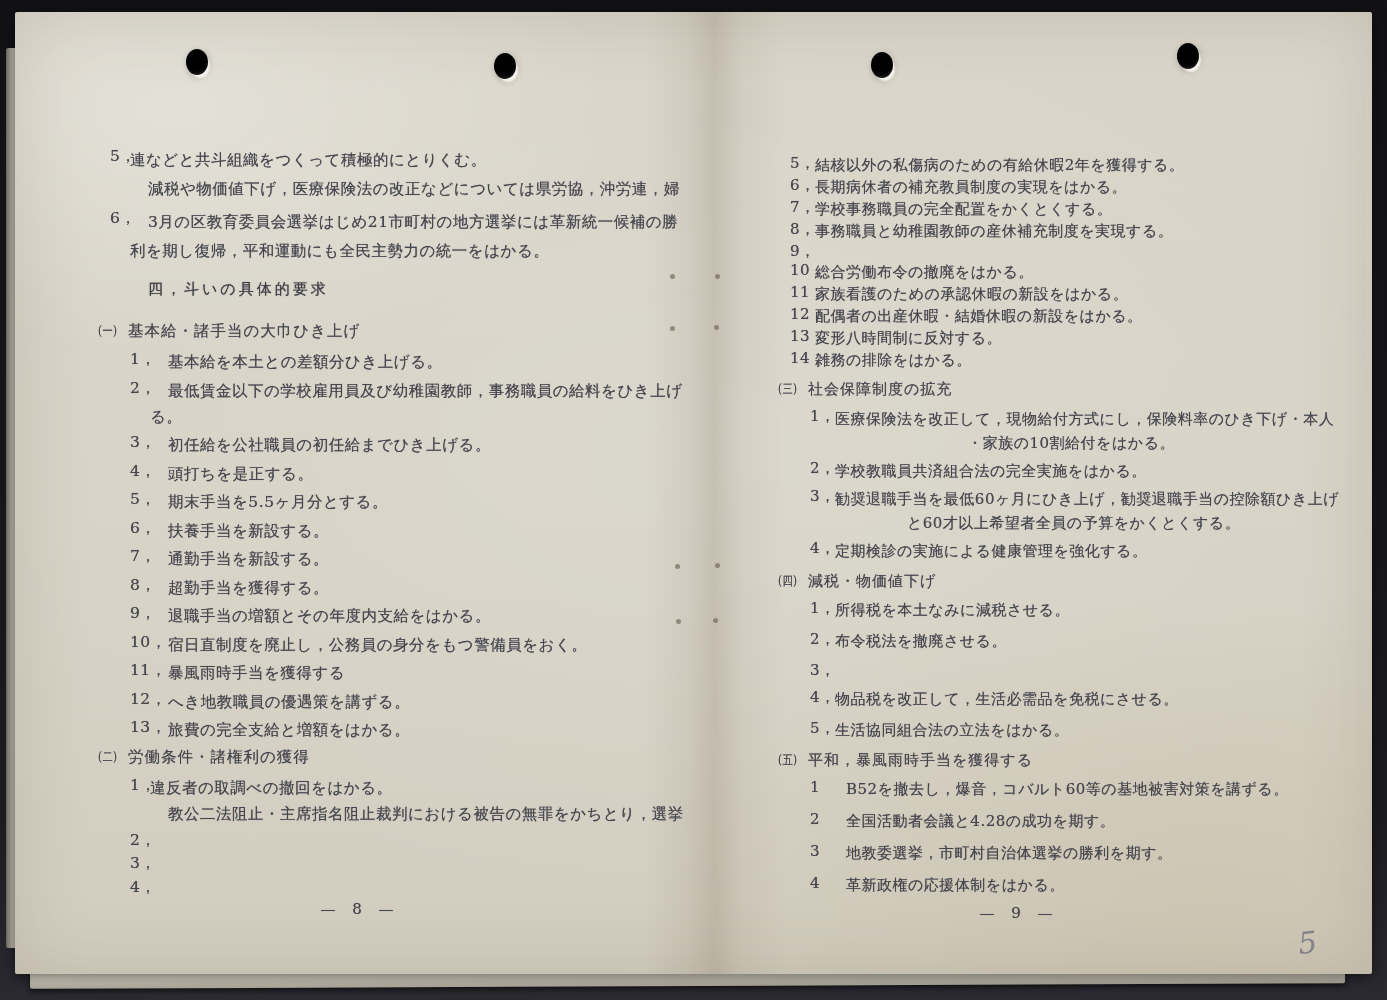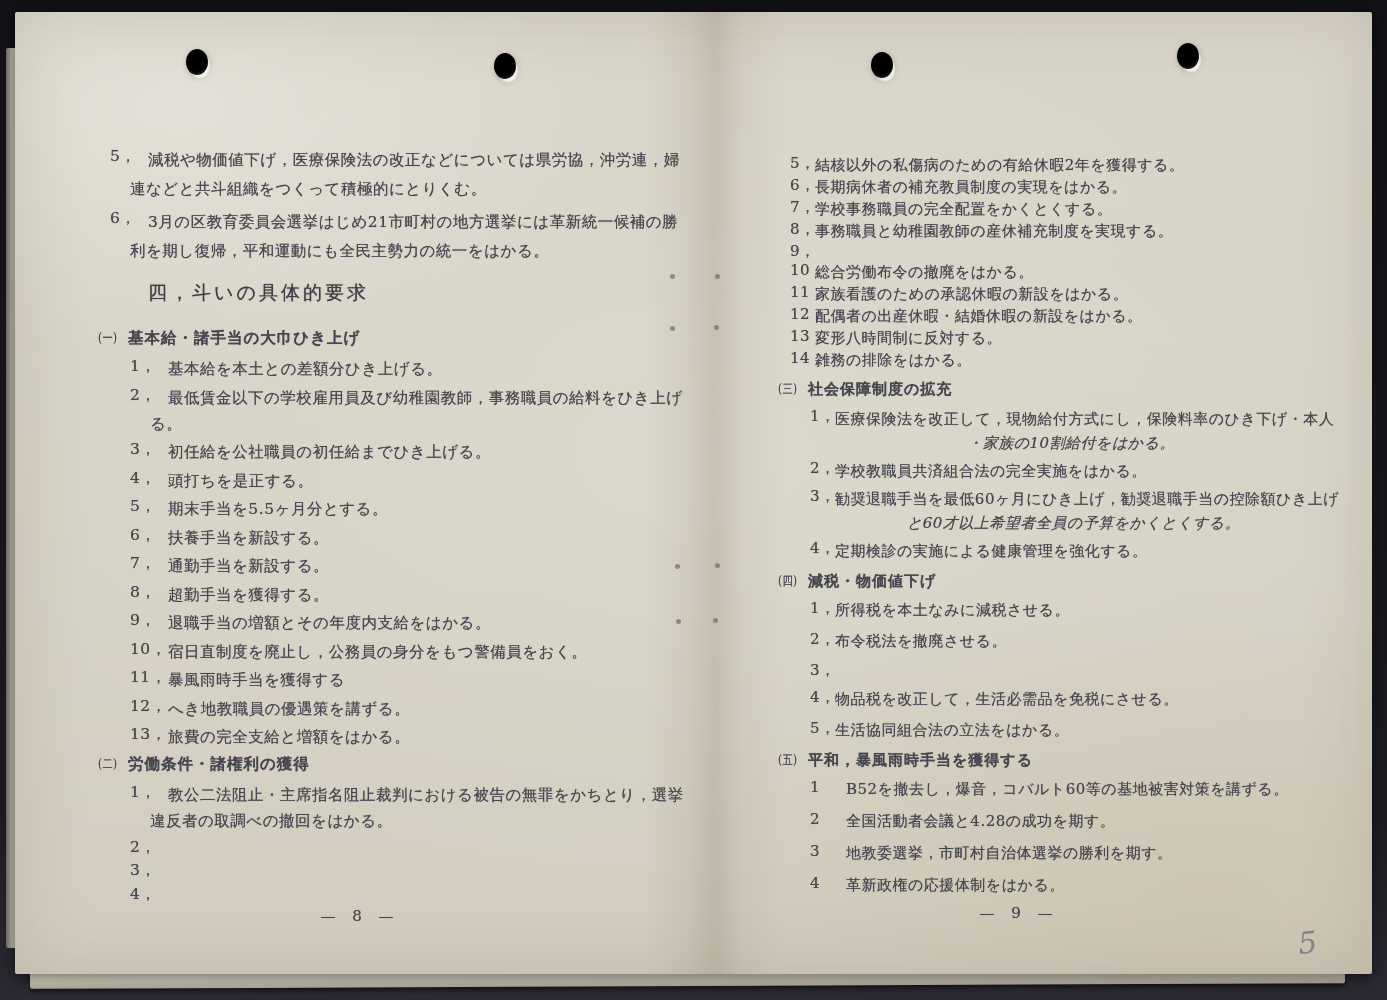--- a/index.html
+++ b/index.html
@@ -53,28 +53,28 @@
   .item.g-sec5 .num{width:36px;}
   .item.g-sec1,.item.g-sec2,.item.g-sec3,.item.g-sec4,.item.g-sec5{margin-left:20px;}
   .g-intro .ln{line-height:29px;}   .item.g-intro{margin-bottom:4px;}
   .g-sec1 .ln,.g-sec2 .ln{line-height:26px;}
   .item.g-sec1,.item.g-sec2{margin-bottom:2.5px;}
   .g-carry .ln{line-height:22px;}   .item.g-carry{margin-bottom:0;}
   .g-sec3 .ln{line-height:24px;text-align:center;}    .item.g-sec3{margin-bottom:4px;}
   .g-sec4 .ln{line-height:23px;}    .item.g-sec4{margin-bottom:8px;}
   .g-sec5 .ln{line-height:23px;}    .item.g-sec5{margin-bottom:9px;}
   .left .cont{margin-left:-18px;}
-  .right .cont{margin-left:-27px;font-style:italic;}
-  .heading{font-size:19px;letter-spacing:3px;margin:14px 0 22px 38px;color:#3e3e46;
+  .right .cont{margin-left:-27px;}
+  .heading{font-size:15px;letter-spacing:3px;margin:14px 0 22px 38px;color:#3e3e46;
     text-shadow:0 0 1px rgba(62,62,70,.8);}
   .section{margin:4px 0 7px -12px;display:flex;align-items:baseline;}
   .right .section{margin:9px 0 8px -12px;}
   .marker{flex:none;display:inline-block;font-size:12.5px;width:30px;
     transform:scaleX(.82);transform-origin:left;position:relative;top:-1px;}
-  .stitle{letter-spacing:1px;font-weight:bold;}
+  .stitle{letter-spacing:1px;}
   .pagenum{text-align:center;letter-spacing:6px;margin-top:2px;font-size:15px;}
   .left .pagenum{width:500px;}
   .right .pagenum{width:458px;margin-top:-2px;}
 </style>
 </head>
 <body>
 
 <div class="stage">
   <div class="under-left"></div>
   <div class="under-bottom"></div>
@@ -93,22 +93,22 @@
     <span class="staple st4"></span>
     <span class="staple st5"></span>
     <span class="staple st6"></span>
     <span class="staple st7"></span>
     <span class="staple st8"></span>
 
     <div class="col left" id="col-0">
         <div class="blk item g-intro">
           <span class="num">5，</span>
           <span class="txt">
+            <div class="ln cont">連などと共斗組織をつくって積極的にとりくむ。</div>
             <div class="ln">減税や物価値下げ，医療保険法の改正などについては県労協，沖労連，婦</div>
-            <div class="ln cont">連などと共斗組織をつくって積極的にとりくむ。</div>
           </span>
         </div>
         <div class="blk item g-intro">
           <span class="num">6，</span>
           <span class="txt">
             <div class="ln">3月の区教育委員会選挙はじめ21市町村の地方選挙には革新統一候補の勝</div>
             <div class="ln cont">利を期し復帰，平和運動にも全民主勢力の統一をはかる。</div>
           </span>
         </div>
         <div class="blk heading">四，斗いの具体的要求</div>
@@ -195,22 +195,22 @@
             <div class="ln">旅費の完全支給と増額をはかる。</div>
           </span>
         </div>
         <div class="blk section">
           <span class="marker">(二)</span>
           <span class="stitle">労働条件・諸権利の獲得</span>
         </div>
         <div class="blk item g-sec2">
           <span class="num">1，</span>
           <span class="txt">
+            <div class="ln cont">違反者の取調べの撤回をはかる。</div>
             <div class="ln">教公二法阻止・主席指名阻止裁判における被告の無罪をかちとり，選挙</div>
-            <div class="ln cont">違反者の取調べの撤回をはかる。</div>
           </span>
         </div>
         <div class="blk item g-sec2">
           <span class="num">2，</span>
         </div>
         <div class="blk item g-sec2">
           <span class="num">3，</span>
         </div>
         <div class="blk item g-sec2">
           <span class="num">4，</span>

